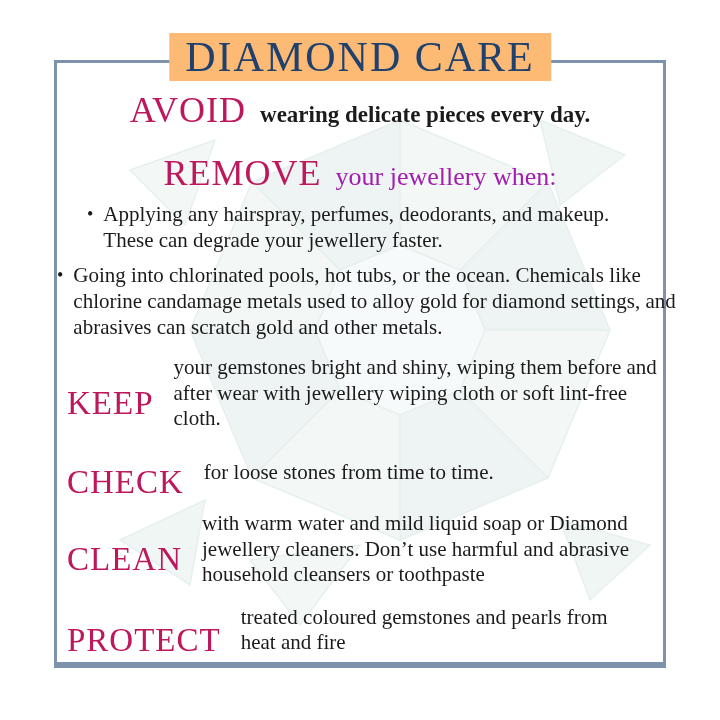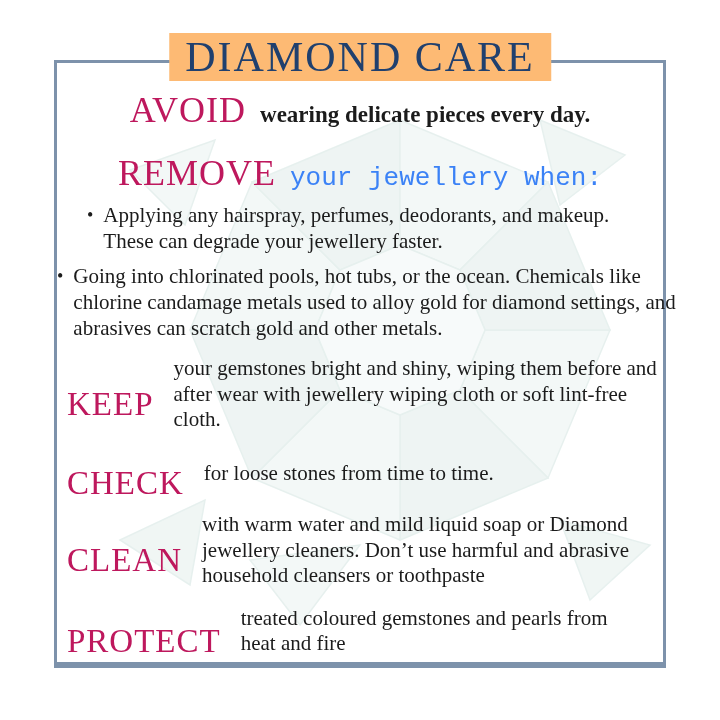--- a/index.html
+++ b/index.html
@@ -62,23 +62,23 @@
   .kw-lg{font-size:36px;}
   .row-avoid{margin-top:9px;}
   .row-remove{margin-top:7px;}
   .avoid-desc{
     margin-left:14px;
     font-size:23px;
     font-weight:bold;
   }
   .remove-desc{
     margin-left:14px;
-    font-family:Liberation Mono, monospace;
+    font-family:Liberation Serif, serif;
     font-size:26px;
-    color:#3b82f6;
+    color:#a21caf;
   }
   .bullet{
     display:flex;
     margin:9px auto 0;
     font-size:21px;
     line-height:1.24;
   }
   .bullet .dot{
     flex:0 0 auto;
     margin-right:10px;

